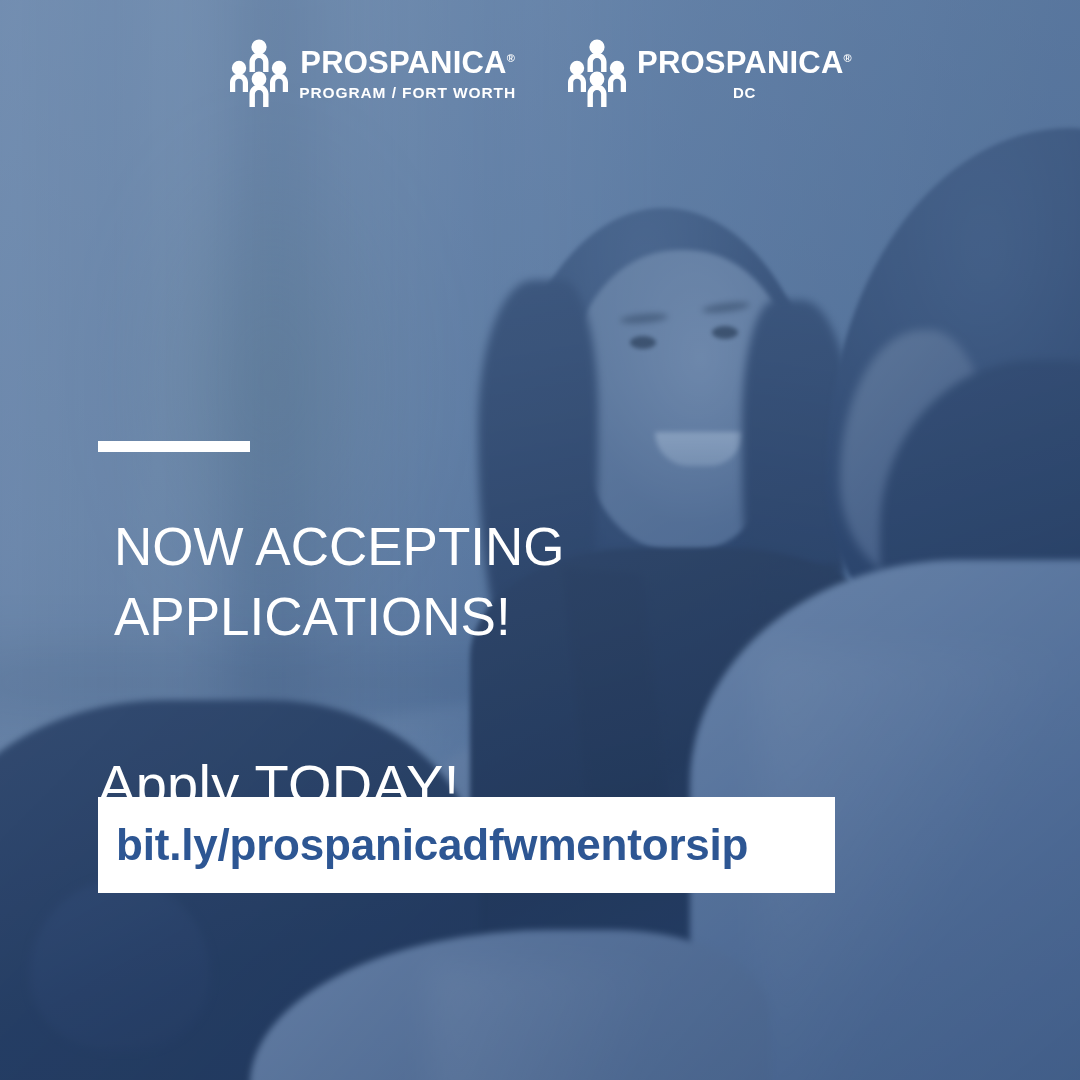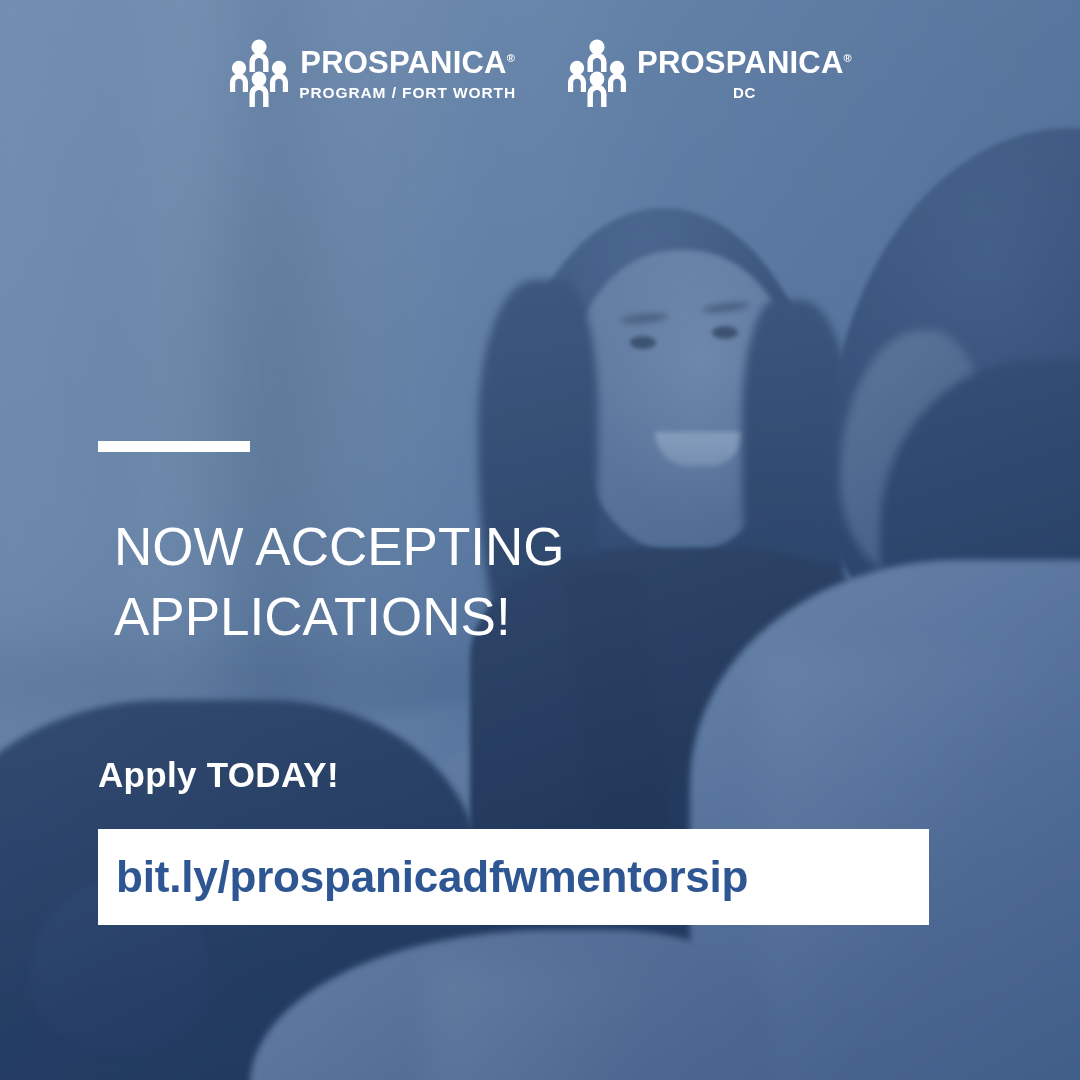--- a/index.html
+++ b/index.html
@@ -249,26 +249,26 @@
   
   .subcopy {
     position:absolute; left:98px; top:512px; width:560px;
     color:#ffffff; font-size:53px; line-height:1.33; font-weight:500;margin-left:16px;
   }
   .subcopy .caps { text-transform:uppercase; display:block; }
 
   
   .cta {
     position:absolute; left:98px; top:757px;
-    color:#ffffff; font-size:35px; font-weight:bold; line-height:1;
+    color:#ffffff; font-size:56px; font-weight:normal; line-height:1;
     letter-spacing:.3px;
   }
   .url-bar {
-    position:absolute; left:98px; top:829px;
-    width:831px; height:96px;
+    position:absolute; left:98px; top:797px;
+    width:737px; height:96px;
     background:#ffffff;
     display:flex; align-items:center;
   }
   .url-text {
     color:#2d5693; font-weight:bold; font-size:44px;
     letter-spacing:-.2px; padding-left:18px; line-height:1;
   }
 </style>
 </head>
 <body>

